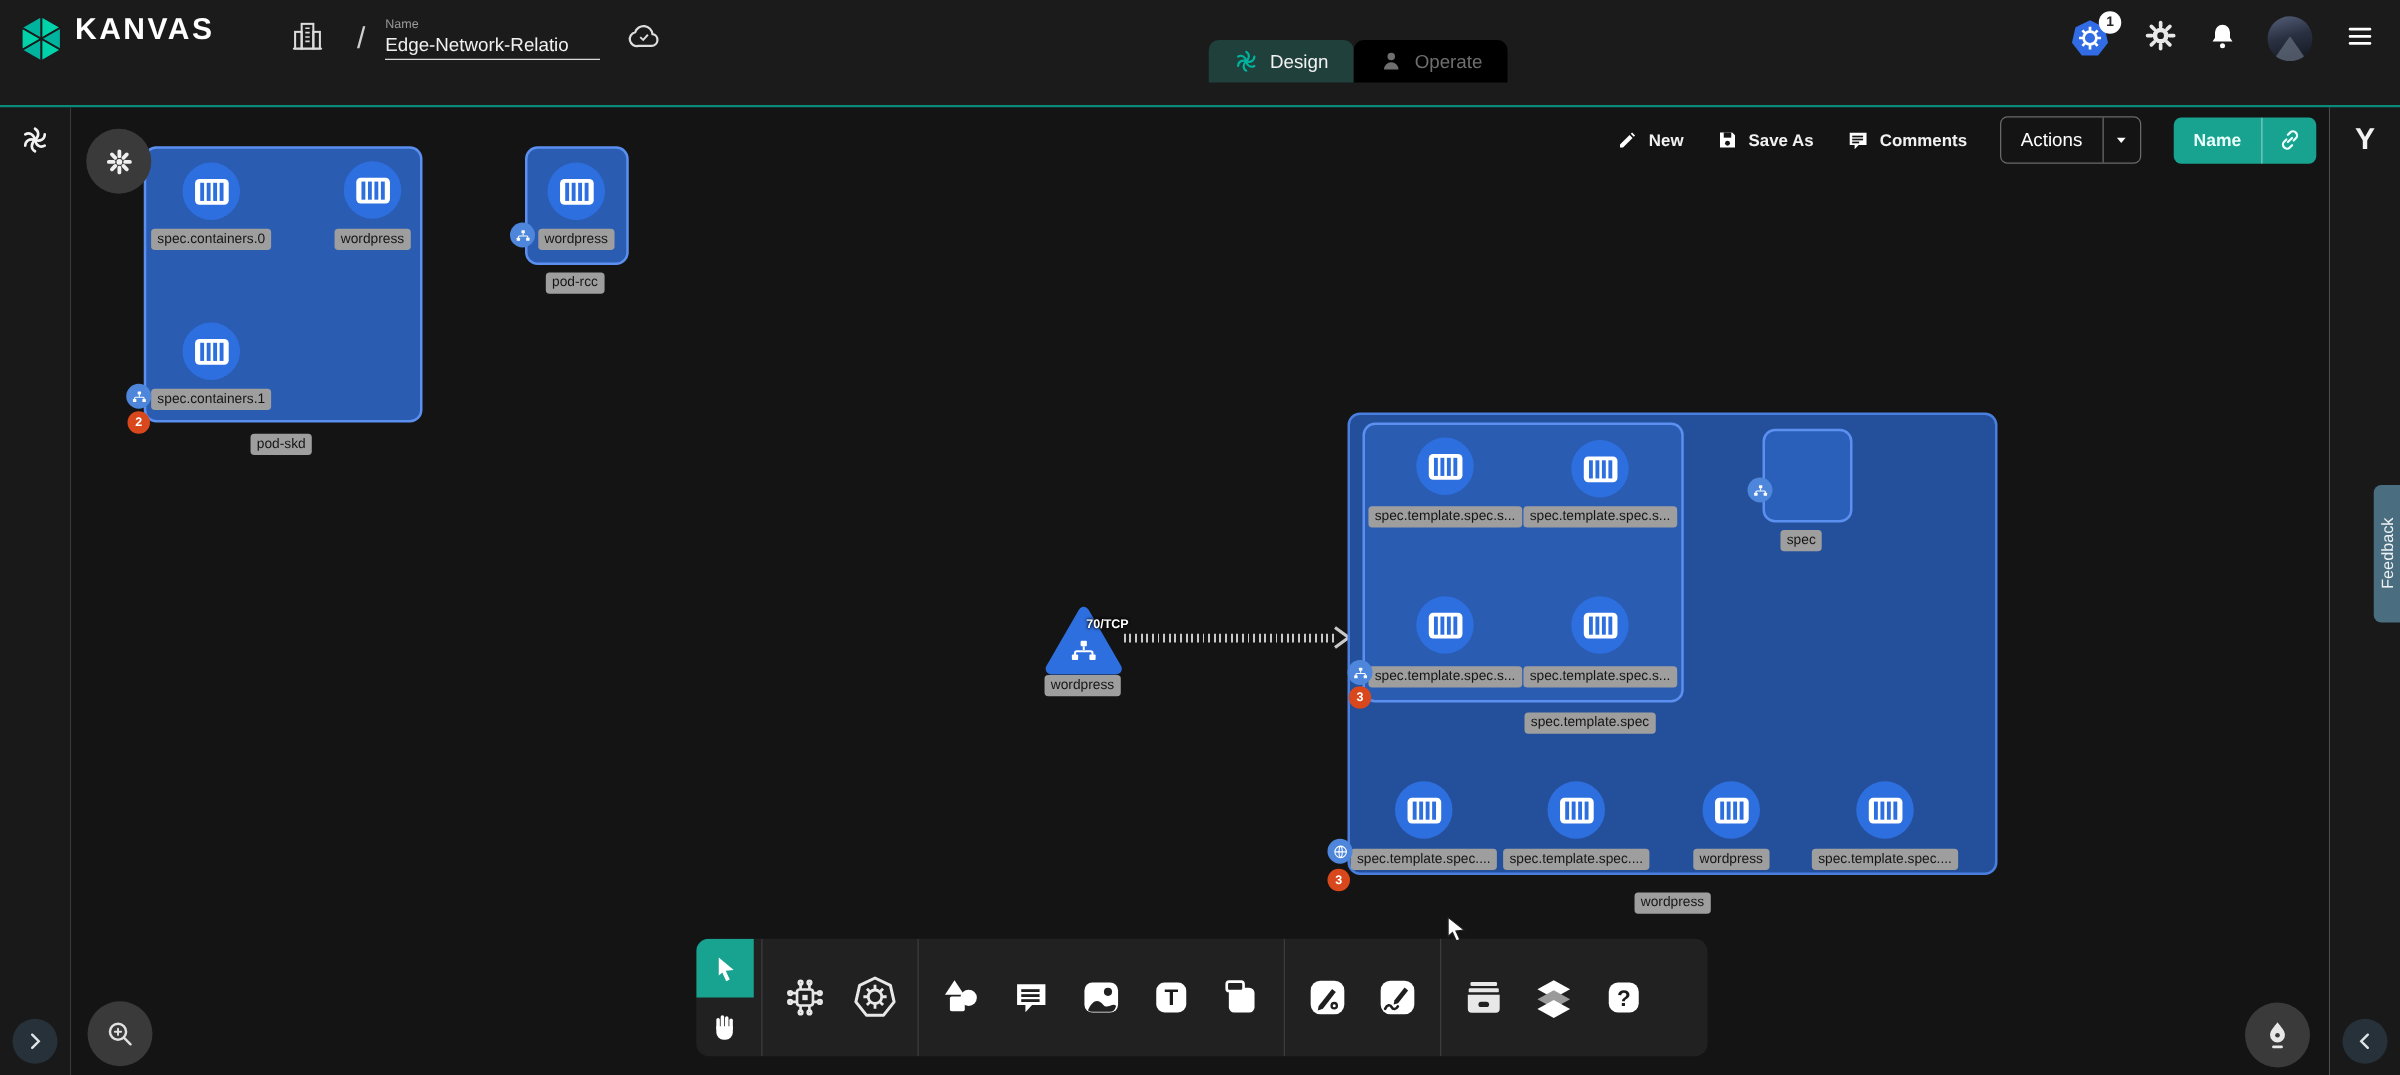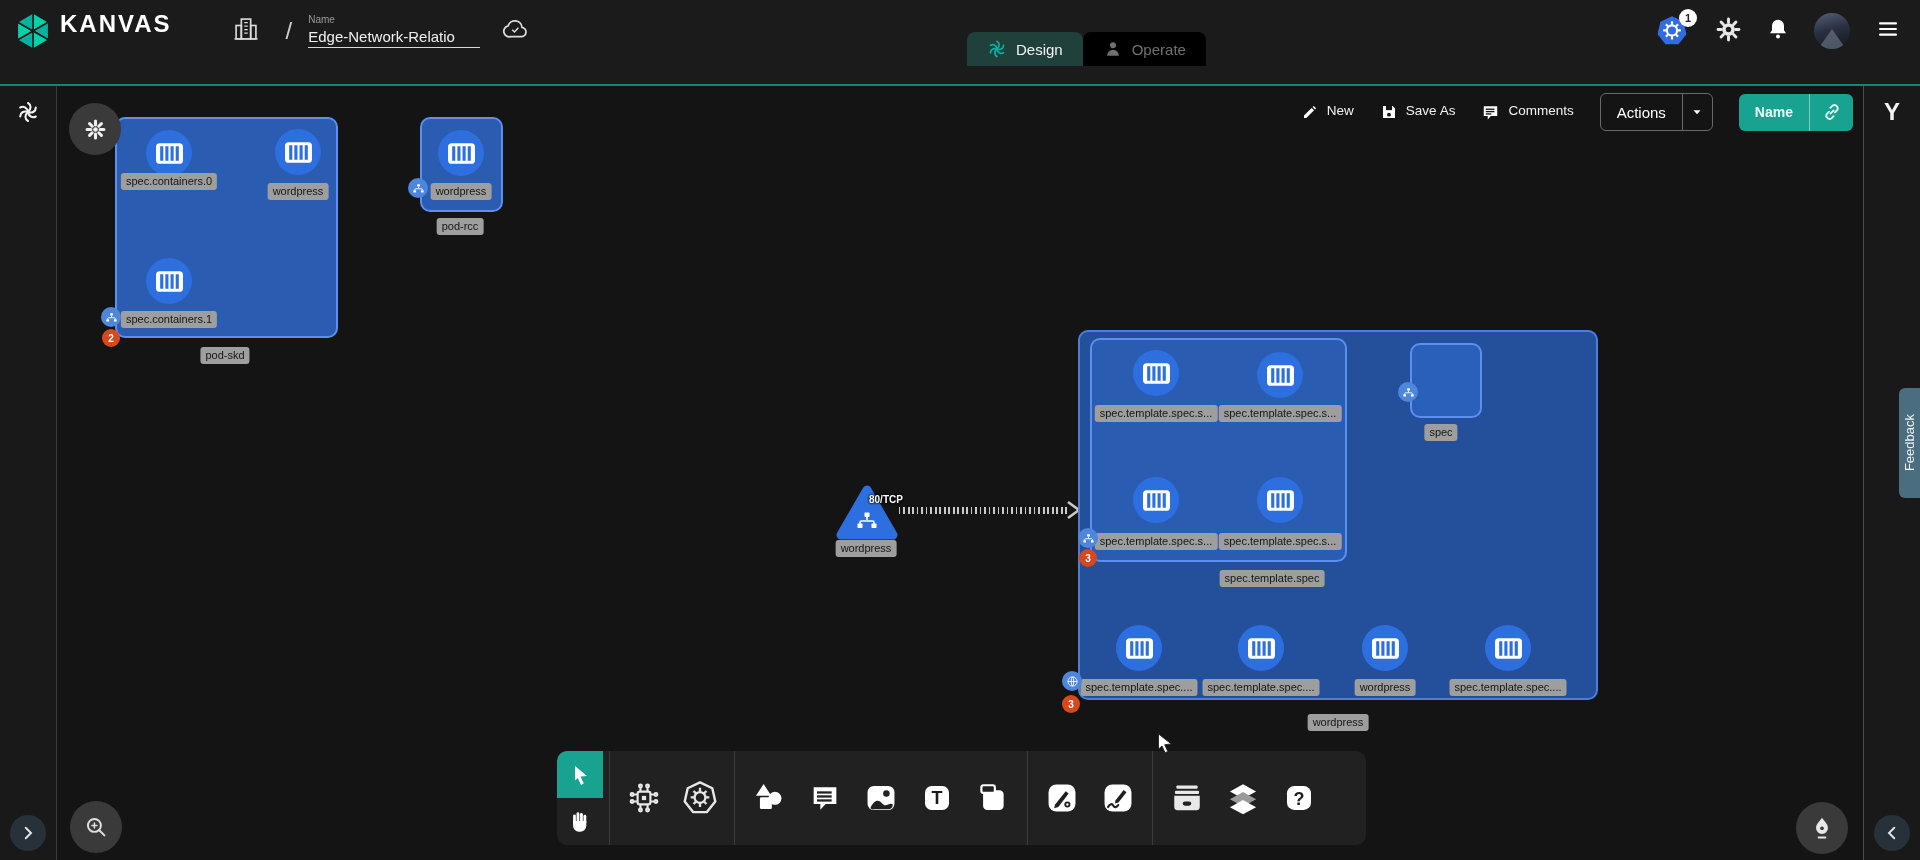--- a/index.html
+++ b/index.html
@@ -43,21 +43,21 @@
   .y-logo{position:absolute;top:12px;left:50%;transform:translateX(-50%);font-size:24px;
           font-weight:700;color:#f2f2f2}
   .rail-btn{position:absolute;bottom:9px;left:50%;transform:translateX(-50%);width:36px;height:36px;
             border-radius:50%;background:#27313a;display:flex;align-items:center;justify-content:center;cursor:pointer}
 
   
   .canvas{position:absolute;left:57px;top:86px;width:1806px;height:774px;background:#141414}
 
   
   .action-row{position:absolute;right:10px;top:7px;display:flex;align-items:center;gap:26px}
-  .abtn{display:flex;gap:8px;font-size:13.5px;font-weight:400;color:#f2f2f2;cursor:pointer}
+  .abtn{display:flex;align-items:center;gap:8px;font-size:13.5px;font-weight:700;color:#f2f2f2;cursor:pointer}
   .actions-btn{display:flex;align-items:stretch;border:1px solid #6a6a6a;border-radius:6px;height:38px;cursor:pointer}
   .actions-label{display:flex;align-items:center;padding:0 16px;font-size:15px;color:#fff}
   .actions-caret{display:flex;align-items:center;justify-content:center;width:30px;border-left:1px solid #6a6a6a}
   .share-btn{display:flex;align-items:stretch;border-radius:6px;height:37px;background:#17a38f;overflow:hidden;cursor:pointer}
   .share-label{display:flex;align-items:center;padding:0 16px;font-size:14px;font-weight:700;color:#eafffb}
   .share-link{display:flex;align-items:center;justify-content:center;width:44px;border-left:1px solid rgba(255,255,255,.45)}
 
   
   .grp{position:absolute;border-radius:10px}
   .grp-a{background:#2a5cb2;border:2px solid #5b8ff0}
@@ -298,21 +298,21 @@
     <div class="gear-node" style="left:12px;top:17px">
       <svg width="23" height="23" viewBox="0 0 24 24" style="color:#f0f0f0">
           <use href="#ic-spokes"></use>
         </svg>
     </div>
     <div class="kcircle" style="left:89px;top:44px">
       <svg width="29" height="23" viewBox="0 0 28 22">
           <use href="#ic-container"></use>
         </svg>
       </div>
-    <div class="chip" style="left:112px;top:87px">spec.containers.0</div>
+    <div class="chip" style="left:112px;top:97px">spec.containers.0</div>
     <div class="kcircle" style="left:218px;top:43px">
       <svg width="29" height="23" viewBox="0 0 28 22">
           <use href="#ic-container"></use>
         </svg>
       </div>
     <div class="chip" style="left:241px;top:97px">wordpress</div>
     <div class="kcircle" style="left:89px;top:172px">
       <svg width="29" height="23" viewBox="0 0 28 22">
           <use href="#ic-container"></use>
         </svg>
@@ -345,21 +345,21 @@
         <path d="M32 7 L58 52 H6 Z" fill="#2e6fe0" stroke="#2e6fe0" stroke-width="9" stroke-linejoin="round"></path>
         <g transform="translate(20,27)" style="color:#fff">
             <use href="#ic-sitemap"></use>
           </g>
       </svg>
     </div>
     <div class="edge-line" style="left:842px;top:421px;width:170px"></div>
     <svg style="position:absolute;left:1006px;top:413px" width="20" height="22" viewBox="0 0 20 22">
       <polyline points="5,3 16,11 5,19" fill="none" stroke="#c9c9c9" stroke-width="2.6" stroke-linejoin="round"></polyline>
     </svg>
-    <div class="edge-label" style="left:812px;top:408px">80/TCP</div>
+    <div class="edge-label" style="left:812px;top:408px">70/TCP</div>
     <div class="chip" style="left:809px;top:454px">wordpress</div>
 
     <div class="grp grp-o" style="left:1021px;top:244px;width:520px;height:370px"></div>
     <div class="grp grp-a" style="left:1033px;top:252px;width:257px;height:224px"></div>
 
     <div class="kcircle" style="left:1076px;top:264px">
       <svg width="29" height="23" viewBox="0 0 28 22">
           <use href="#ic-container"></use>
         </svg>
       </div>

